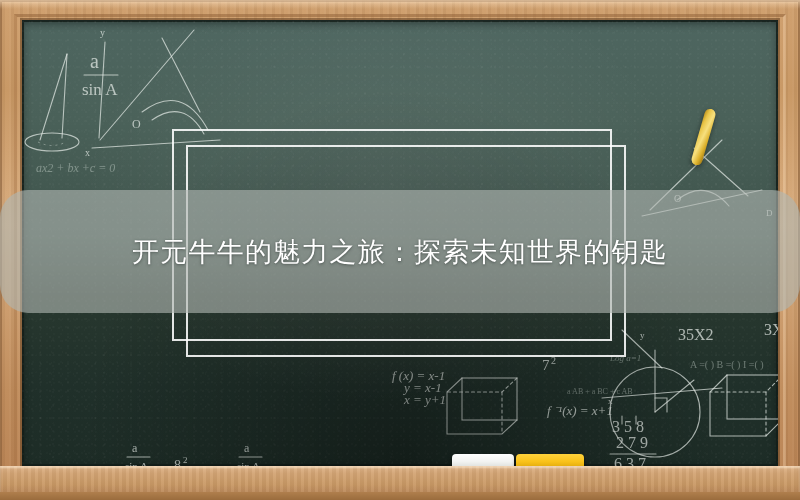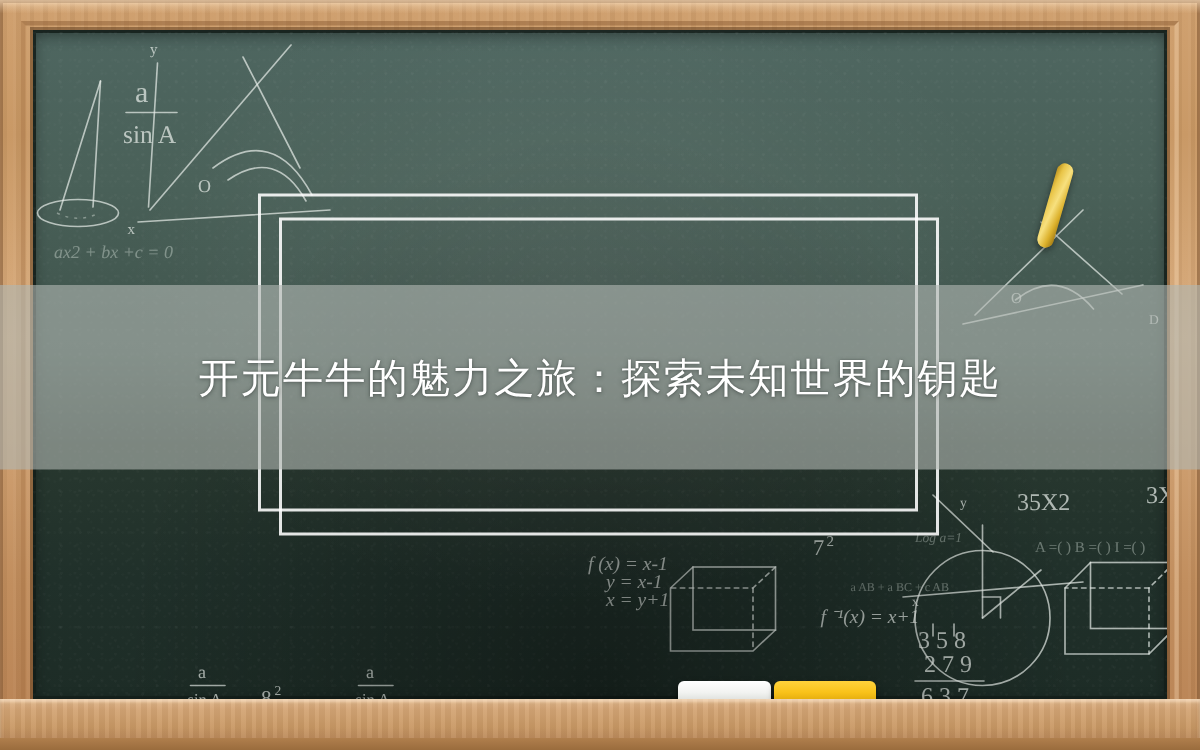--- a/index.html
+++ b/index.html
@@ -91,20 +91,21 @@
   .rect-outer { left:150px; top:109px; width:440px; height:212px; }
   .rect-inner { left:164px; top:125px; width:440px; height:212px; }
 
   
   .title-band {
     position:absolute;
     left:0; top:190px; width:800px; height:123px;
     background:rgba(176,183,178,0.62);
     display:flex; align-items:center; justify-content:center;
     z-index:40;
+    border-radius:28px;
   }
   .title-text {
     color:#ffffff;
     font-family:"DejaVu Sans", sans-serif;
     font-size:27px;
     letter-spacing:1.2px;
     white-space:nowrap;
     text-shadow:0 1px 3px rgba(40,50,45,0.55), 0 0 1px rgba(0,0,0,0.3);
   }
 

